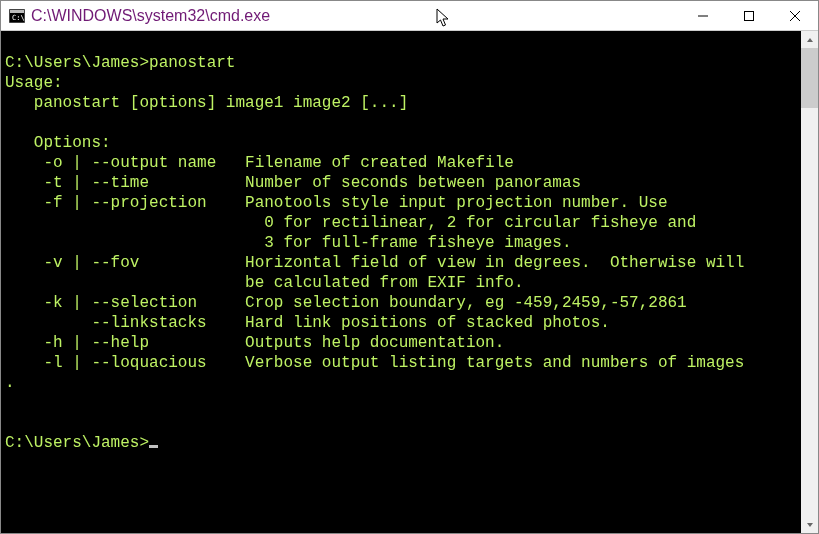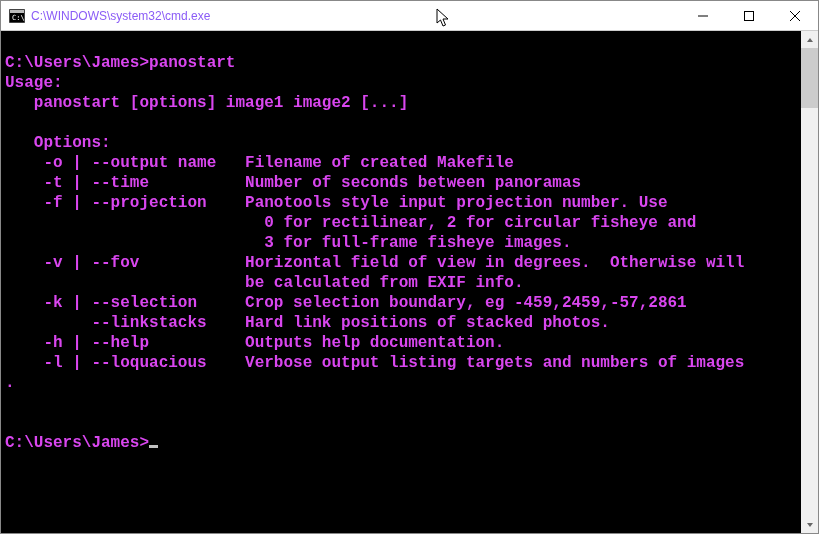--- a/index.html
+++ b/index.html
@@ -23,22 +23,22 @@
     width: 16px;
     height: 14px;
     margin: 0 6px 0 8px;
     display: flex;
     align-items: center;
     justify-content: center;
   }
   .titlebar .app-icon svg { display: block; }
   .titlebar .title {
     flex: 0 0 auto;
-    color: #8b5cf6;
-    font-size: 12px;
+    color: #701a75;
+    font-size: 16px;
   }
   .titlebar .spacer { flex: 1; }
   .winbtn {
     width: 46px;
     height: 30px;
     display: flex;
     align-items: center;
     justify-content: center;
     color: #000;
   }
@@ -54,21 +54,21 @@
     top: 0; left: 0; right: 17px; bottom: 0;
     background: #000;
     color: #c0c0c0;
     font-family: Consolas, "Courier New", monospace;
     font-size: 16px;
     line-height: 20px;
     padding: 2px 6px 6px 4px;
     white-space: pre;
     overflow: hidden;
   }
-  .terminal .bold { font-weight: bold; color: #d946ef; }
+  .terminal .bold { font-weight: normal; color: #bef264; }
   .scrollbar {
     position: absolute;
     top: 0; right: 0; bottom: 0;
     width: 17px;
     background: #f0f0f0;
   }
   .scrollbar .arrow {
     width: 17px; height: 17px;
     display: flex; align-items: center; justify-content: center;
     color: #555;

